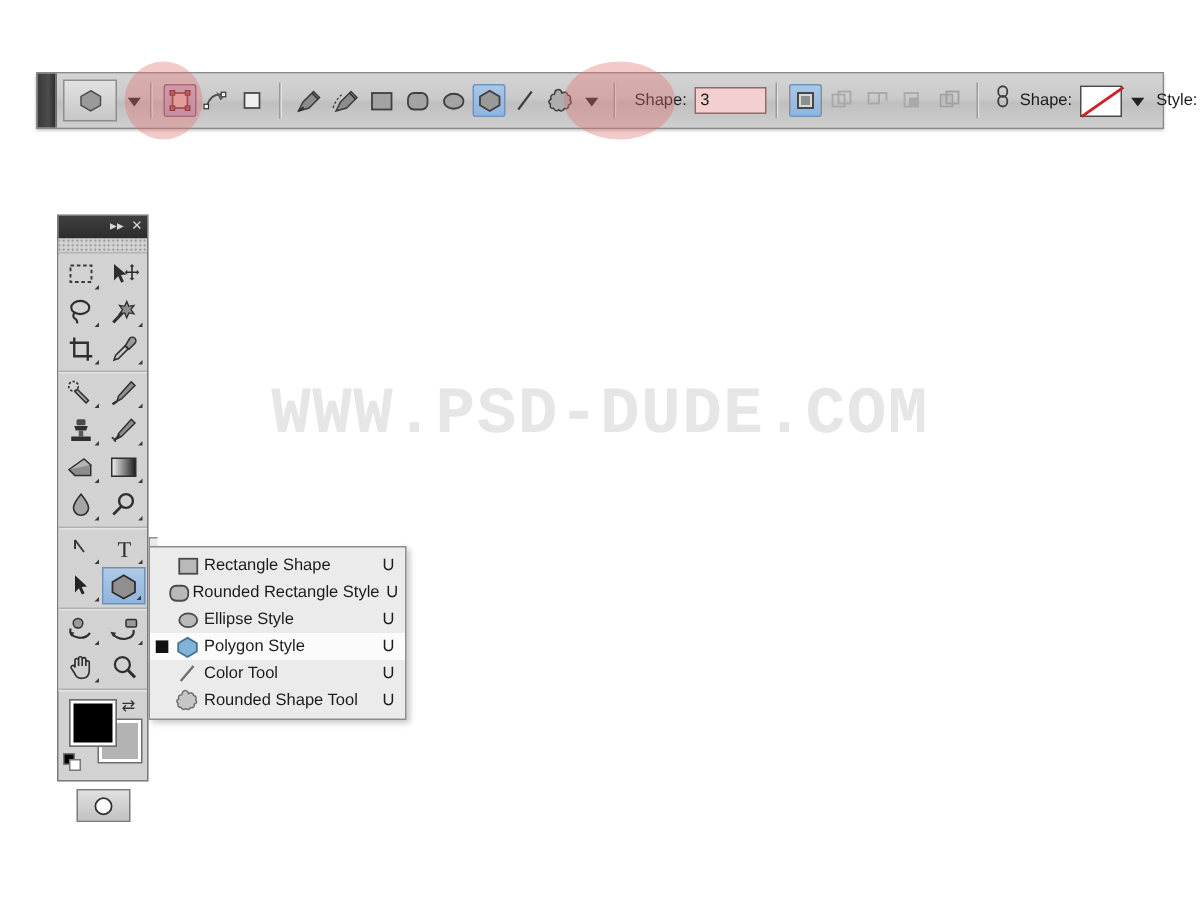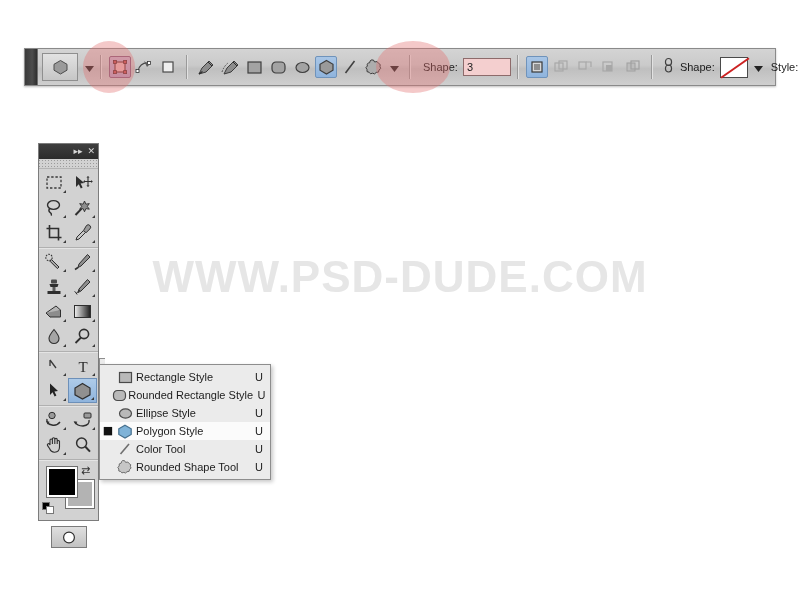--- a/index.html
+++ b/index.html
@@ -15,21 +15,21 @@
     position: relative;
   }
 
   
   #watermark {
     position: absolute;
     left: 0;
     top: 252px;
     width: 800px;
     text-align: center;
-    font-family: Liberation Sans, sans-serif;
+    font-family: Liberation Mono, monospace;
     font-size: 44px;
     font-weight: bold;
     letter-spacing: 1px;
     color: #e6e6e6;
     user-select: none;
     white-space: nowrap;
   }
 
   
   #options-bar {
@@ -729,21 +729,21 @@
 <div id="flyout-tab"></div>
 <div id="flyout">
 
   <div class="flyout-item">
     <span class="fi-bullet"></span>
     <span class="fi-icon">
       <svg width="15" height="13" viewBox="0 0 15 13">
         <rect x="1.5" y="1.5" width="12" height="10" fill="#b9b9b9" stroke="#4a4a4a" stroke-width="1.2"></rect>
       </svg>
     </span>
-    <span class="fi-label">Rectangle Style</span>
+    <span class="fi-label">Rectangle Shape</span>
     <span class="fi-key">U</span>
   </div>
 
   <div class="flyout-item">
     <span class="fi-bullet"></span>
     <span class="fi-icon">
       <svg width="15" height="13" viewBox="0 0 15 13">
         <rect x="1.5" y="1.5" width="12" height="10" rx="4" ry="4" fill="#b9b9b9" stroke="#4a4a4a" stroke-width="1.2"></rect>
       </svg>
     </span>

